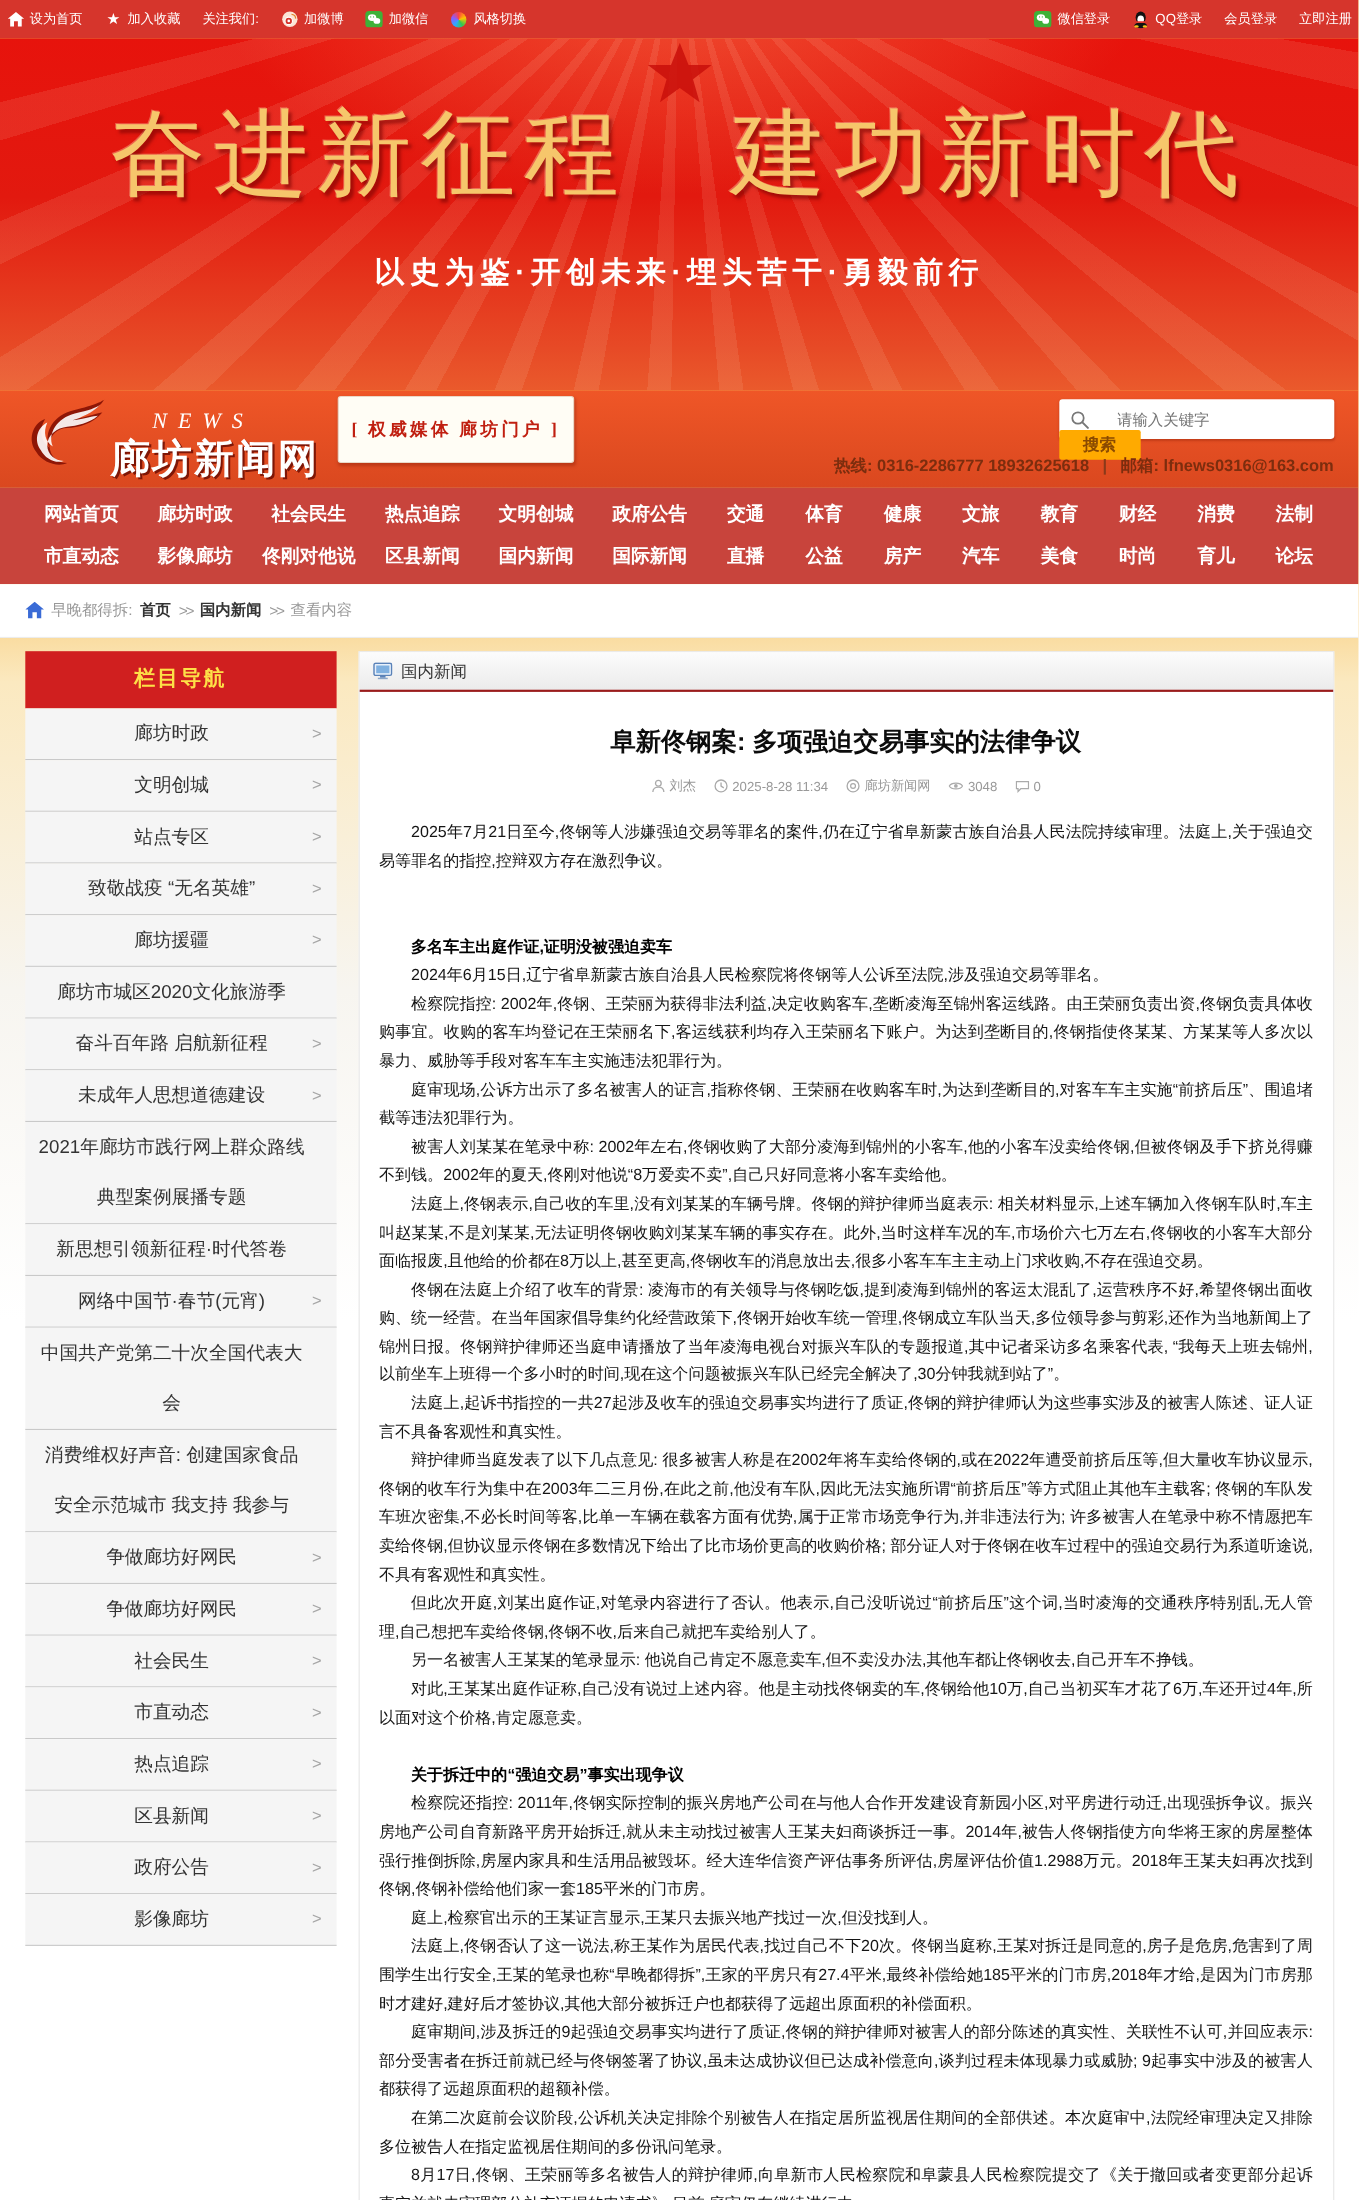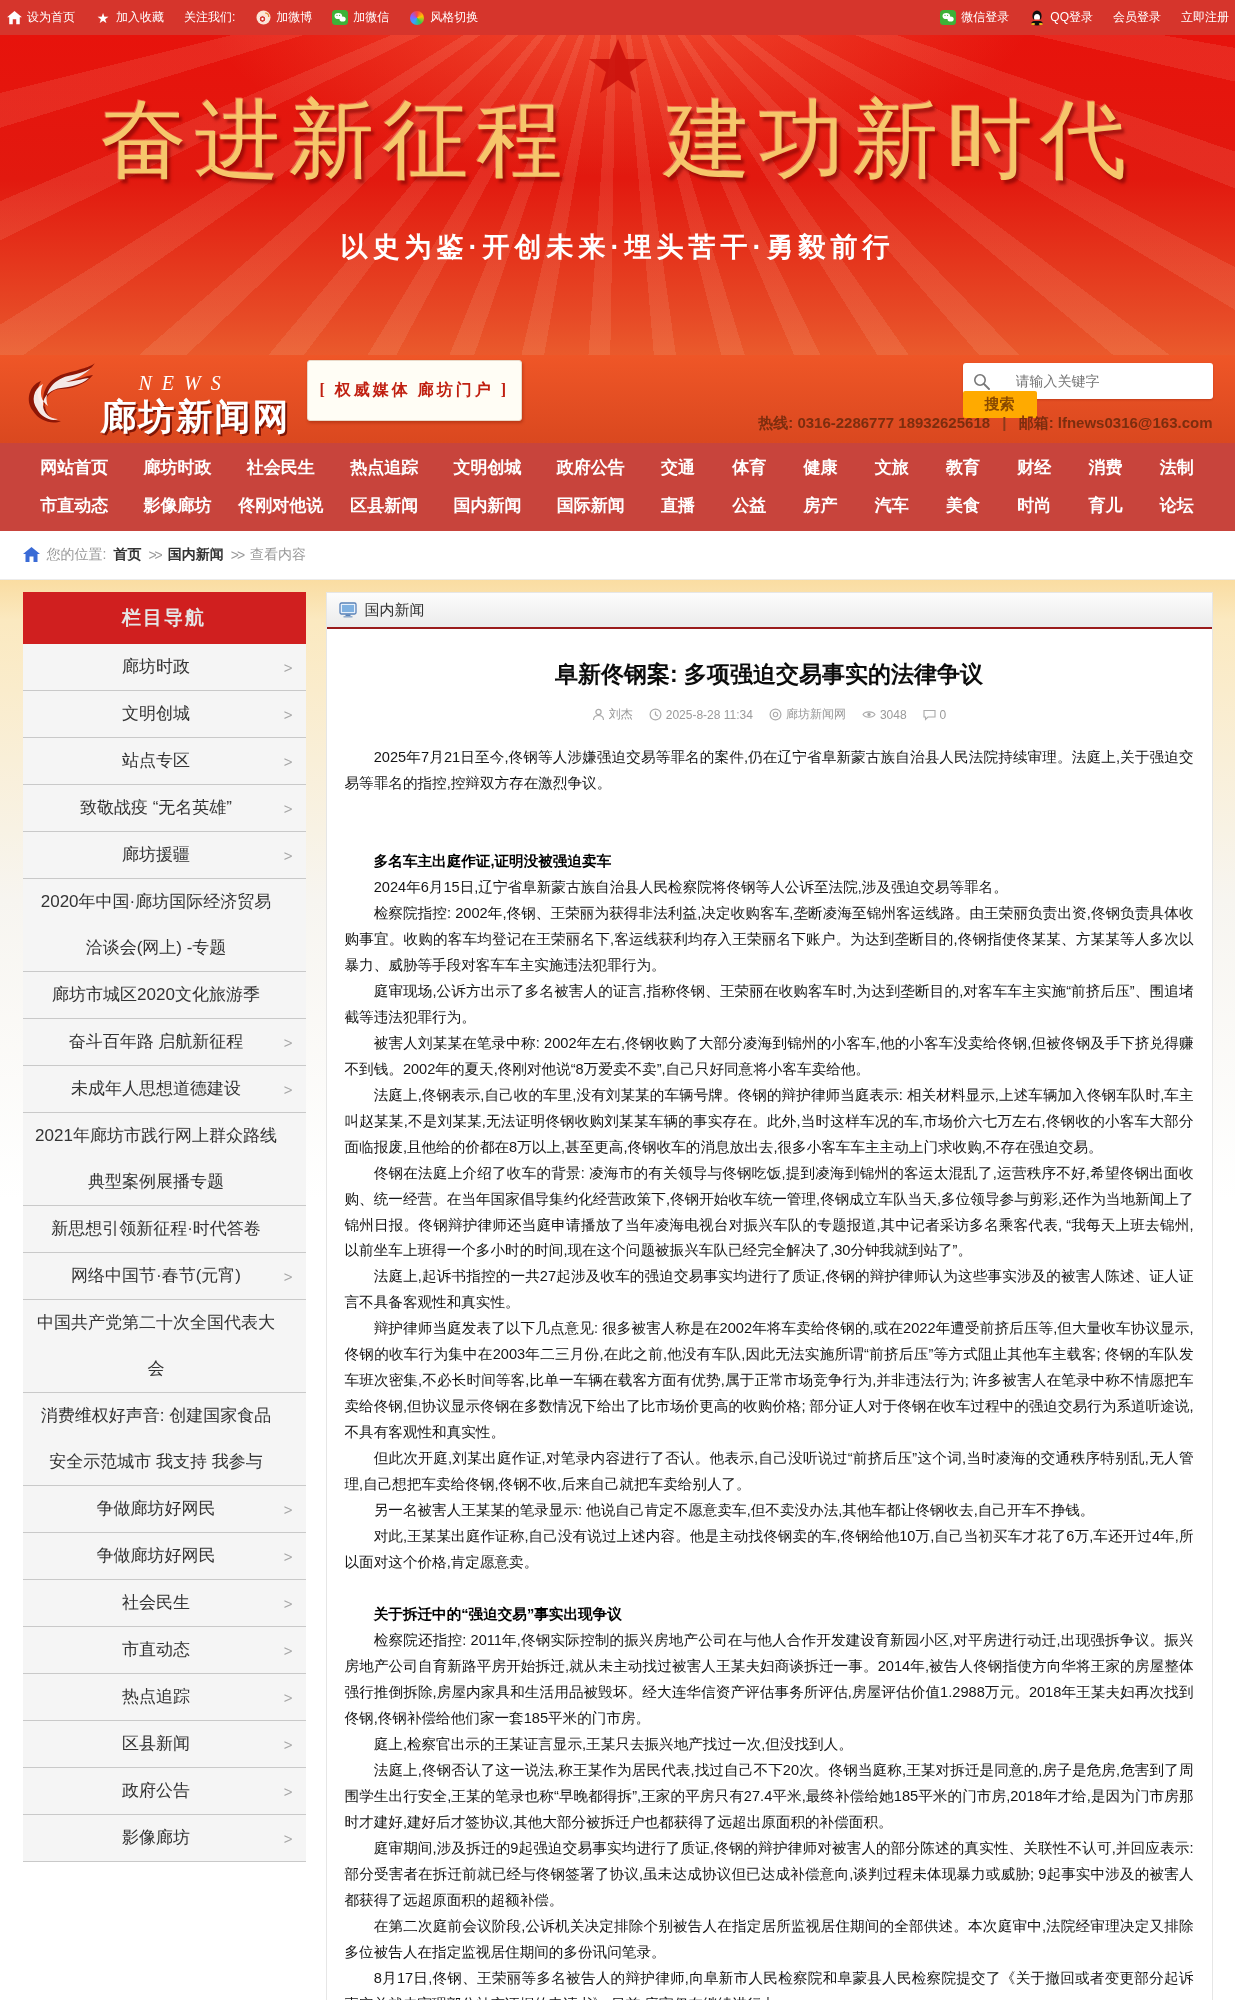--- a/index.html
+++ b/index.html
@@ -57,21 +57,21 @@
   
   .crumb-bar { background:#ffffff; border-bottom:1px solid #ececec; }
   .crumb { height:48px; display:flex; align-items:center; gap:7px; font-size:14px; color:#888; }
   .crumb .bold { color:#333; font-weight:bold; cursor:pointer; }
   .crumb .sep { color:#999; letter-spacing:-2px; }
   .crumb .plain { color:#999; }
 
   
   .main { display:flex; gap:20px; align-items:flex-start; margin-top:12px; padding-bottom:10px; }
   .sidebar { width:283px; flex:none; }
-  .sidebar-header { background:#d01f1f; color:#e5e5e5; font-size:19px; font-weight:bold; text-align:center; height:52px; line-height:52px; letter-spacing:2px; }
+  .sidebar-header { background:#d01f1f; color:#fde047; font-size:19px; font-weight:bold; text-align:center; height:52px; line-height:52px; letter-spacing:2px; }
   .sidebar-item { position:relative; background:#f5f5f5; text-align:center; font-size:17px; color:#333;
     line-height:46px; padding:0 26px 0 10px; border-bottom:1px solid #c9c9c9; cursor:pointer; }
   .sidebar-item .arr { position:absolute; right:13px; top:50%; transform:translateY(-50%); color:#a6a6a6; font-size:15px; line-height:1; }
 
   .content { flex:1; background:#fff; border:1px solid #e6e6e6; padding-bottom:26px; min-height:1380px; }
   .section-bar { height:36px; background:linear-gradient(#fcfcfc,#ebebeb); border-bottom:2px solid #9a1b1b;
     display:flex; align-items:center; gap:8px; padding:0 12px; font-size:15px; color:#333; }
   .article { padding:0 18px; }
   .article-title { text-align:center; font-size:23px; font-weight:bold; color:#0c0c0c; margin:30px 0 16px; }
   .article-meta { display:flex; justify-content:center; align-items:center; gap:16px; color:#999; font-size:12px; }
@@ -240,42 +240,41 @@
       <div class="nav-item">育儿</div>
       <div class="nav-item">论坛</div>
     </div>
 </div>
 
 <div class="crumb-bar">
   <div class="wrap crumb">
     <svg width="17" height="16" viewBox="0 0 17 16">
       <path d="M8.5 0 L17 7 L14.5 7 L14.5 15 L10.5 15 L10.5 9.5 L6.5 9.5 L6.5 15 L2.5 15 L2.5 7 L0 7 Z" fill="#3a6bd6"></path>
     </svg>
-    <span class="plain">您的位置:</span>
+    <span class="plain">早晚都得拆:</span>
     <span id="crumb-items" style="display:flex;gap:7px;align-items:center;">
         <span class="bold">首页</span>
         <span class="sep">&gt;&gt;</span>
         <span class="bold">国内新闻</span>
         <span class="sep">&gt;&gt;</span>
         <span class="plain">查看内容</span>
       </span>
   </div>
 </div>
 
 <div class="wrap main">
 
   <div class="sidebar">
     <div class="sidebar-header">栏目导航</div>
     <div id="sidebar-items">
         <div class="sidebar-item"><span>廊坊时政</span><span class="arr">&gt;</span></div>
         <div class="sidebar-item"><span>文明创城</span><span class="arr">&gt;</span></div>
         <div class="sidebar-item"><span>站点专区</span><span class="arr">&gt;</span></div>
         <div class="sidebar-item"><span>致敬战疫 “无名英雄”</span><span class="arr">&gt;</span></div>
         <div class="sidebar-item"><span>廊坊援疆</span><span class="arr">&gt;</span></div>
-        <div class="sidebar-item"><span>2020年中国·廊坊国际经济贸易洽谈会(网上) -专题</span></div>
         <div class="sidebar-item"><span>廊坊市城区2020文化旅游季</span></div>
         <div class="sidebar-item"><span>奋斗百年路 启航新征程</span><span class="arr">&gt;</span></div>
         <div class="sidebar-item"><span>未成年人思想道德建设</span><span class="arr">&gt;</span></div>
         <div class="sidebar-item"><span>2021年廊坊市践行网上群众路线典型案例展播专题</span></div>
         <div class="sidebar-item"><span>新思想引领新征程·时代答卷</span></div>
         <div class="sidebar-item"><span>网络中国节·春节(元宵)</span><span class="arr">&gt;</span></div>
         <div class="sidebar-item"><span>中国共产党第二十次全国代表大会</span></div>
         <div class="sidebar-item"><span>消费维权好声音: 创建国家食品安全示范城市 我支持 我参与</span></div>
         <div class="sidebar-item"><span>争做廊坊好网民</span><span class="arr">&gt;</span></div>
         <div class="sidebar-item"><span>争做廊坊好网民</span><span class="arr">&gt;</span></div>

